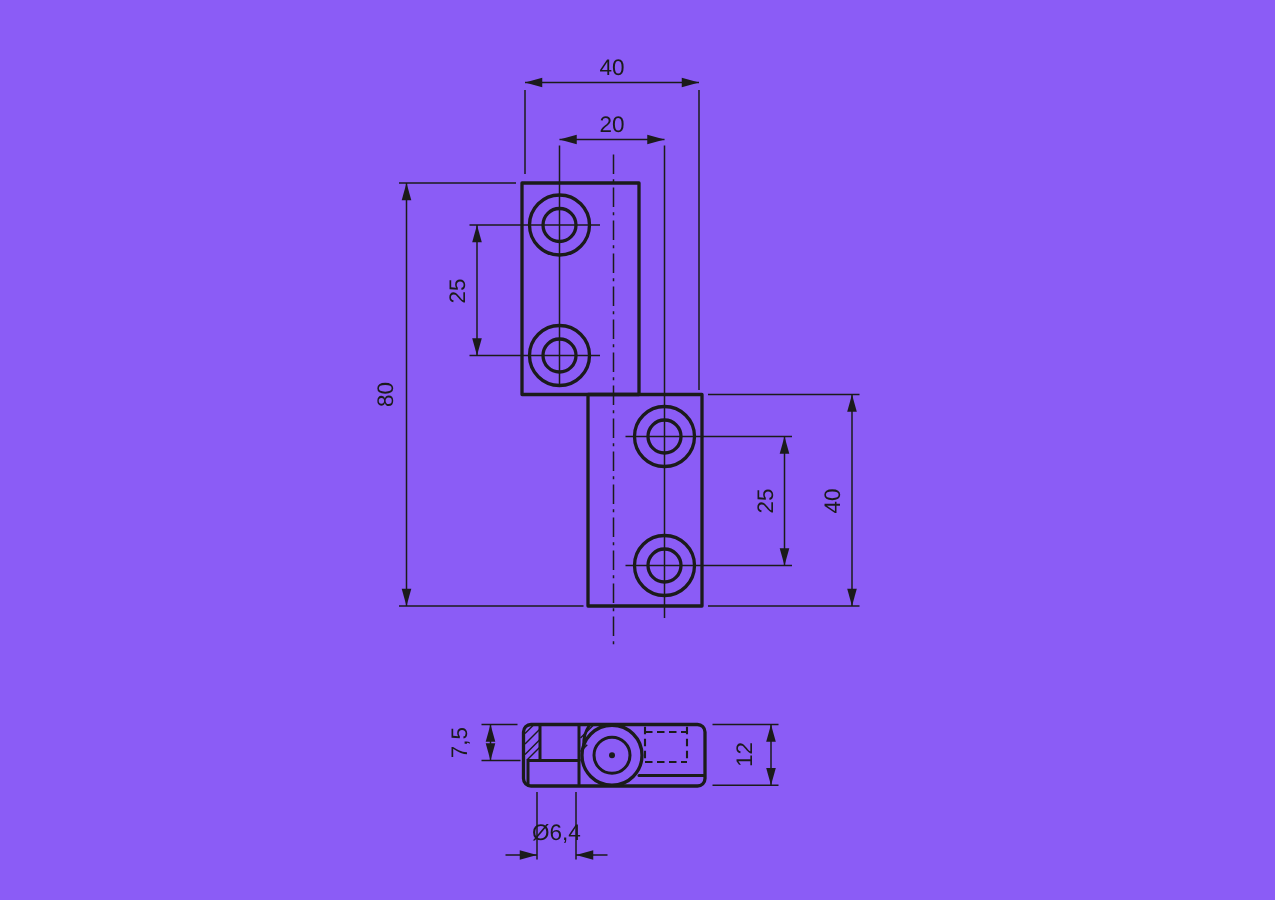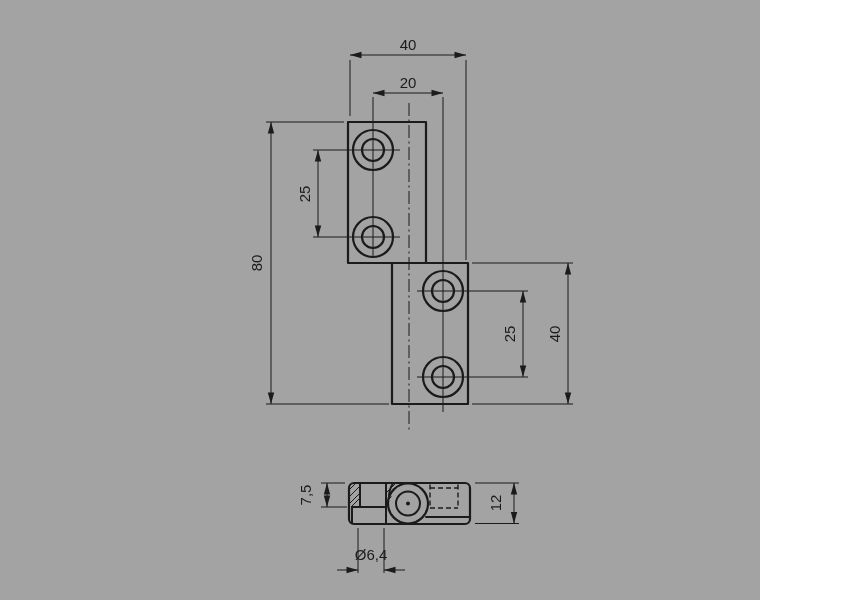--- a/index.html
+++ b/index.html
@@ -1,21 +1,21 @@
 <!DOCTYPE html>
 <html><head>
 <meta charset="utf-8">
 <style>
   html, body { margin: 0; padding: 0; }
   body {
     width: 850px; height: 600px;
     background: #ffffff;
     font-family: "Liberation Sans", sans-serif;
   }
-  .drawing-wrap { position: relative; width: 760px; height: 600px; background: #a3a3a3; text-decoration: underline; }
+  .drawing-wrap { position: relative; width: 850px; height: 600px; background: #8b5cf6; text-decoration: underline; }
   svg { display: block; }
   svg text {
     fill: #1b1b1b;
     font-size: 15px;
     font-family: "Liberation Sans", sans-serif;
   }
   .outline   { stroke: #1b1b1b; stroke-width: 2.2; fill: none; stroke-linejoin: round; stroke-linecap: round; }
   .medium    { stroke: #1b1b1b; stroke-width: 2;   fill: none; stroke-linecap: round; }
   .thin      { stroke: #1b1b1b; stroke-width: 1;   fill: none; }
   .dimline   { stroke: #1b1b1b; stroke-width: 1;   fill: none; }

